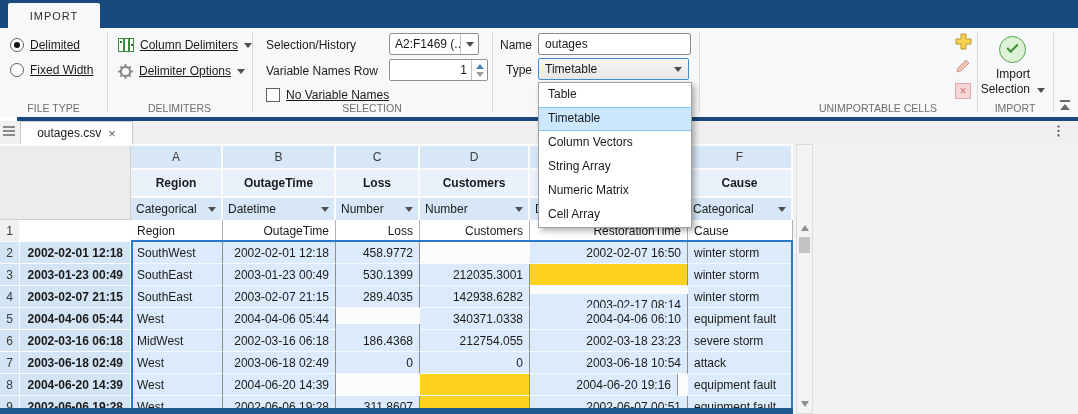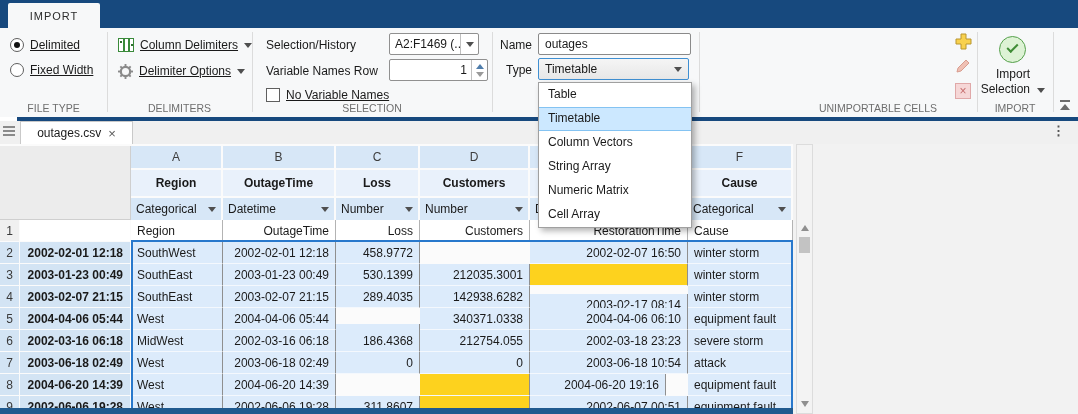--- a/index.html
+++ b/index.html
@@ -327,21 +327,21 @@
         <div class="cell c al-r" style="left: 223px; top: 208px; width: 113px; height: 22px;">2003-06-18 02:49</div>
         <div class="cell c al-r" style="left: 336px; top: 208px; width: 84px; height: 22px;">0</div>
         <div class="cell c al-r" style="left: 420px; top: 208px; width: 110px; height: 22px;">0</div>
         <div class="cell c al-r" style="left: 530px; top: 208px; width: 158px; height: 22px;">2003-06-18 10:54</div>
         <div class="cell c al-l" style="left: 688px; top: 208px; width: 105px; height: 22px;">attack</div>
         <div class="cell rnum" style="left: 0px; top: 230px; width: 20px; height: 22px;">8</div>
         <div class="cell rtime" style="left: 20px; top: 230px; width: 111px; height: 22px;">2004-06-20 14:39</div>
         <div class="cell c al-l" style="left: 131px; top: 230px; width: 92px; height: 22px;">West</div>
         <div class="cell c al-r" style="left: 223px; top: 230px; width: 113px; height: 22px;">2004-06-20 14:39</div>
         <div class="cell c al-r yellow" style="left: 420px; top: 230px; width: 110px; height: 22px;"></div>
-        <div class="cell c al-r" style="left: 530px; top: 230px; width: 136px; height: 22px; text-align: center;">2004-06-20 19:16</div>
+        <div class="cell c al-r" style="left: 530px; top: 230px; width: 148px; height: 22px; text-align: center;">2004-06-20 19:16</div>
         <div class="cell c al-l" style="left: 688px; top: 230px; width: 105px; height: 22px;">equipment fault</div>
         <div class="cell rnum" style="left: 0px; top: 252px; width: 20px; height: 22px;">9</div>
         <div class="cell rtime" style="left: 20px; top: 252px; width: 111px; height: 22px;">2002-06-06 19:28</div>
         <div class="cell c al-l" style="left: 131px; top: 252px; width: 92px; height: 22px;">West</div>
         <div class="cell c al-r" style="left: 223px; top: 252px; width: 113px; height: 22px;">2002-06-06 19:28</div>
         <div class="cell c al-r" style="left: 336px; top: 252px; width: 84px; height: 22px;">311.8607</div>
         <div class="cell c al-r yellow" style="left: 420px; top: 252px; width: 110px; height: 22px;"></div>
         <div class="cell c al-r" style="left: 530px; top: 252px; width: 158px; height: 22px;">2002-06-07 00:51</div>
         <div class="cell c al-l" style="left: 688px; top: 252px; width: 105px; height: 22px;">equipment fault</div>
       </div>

